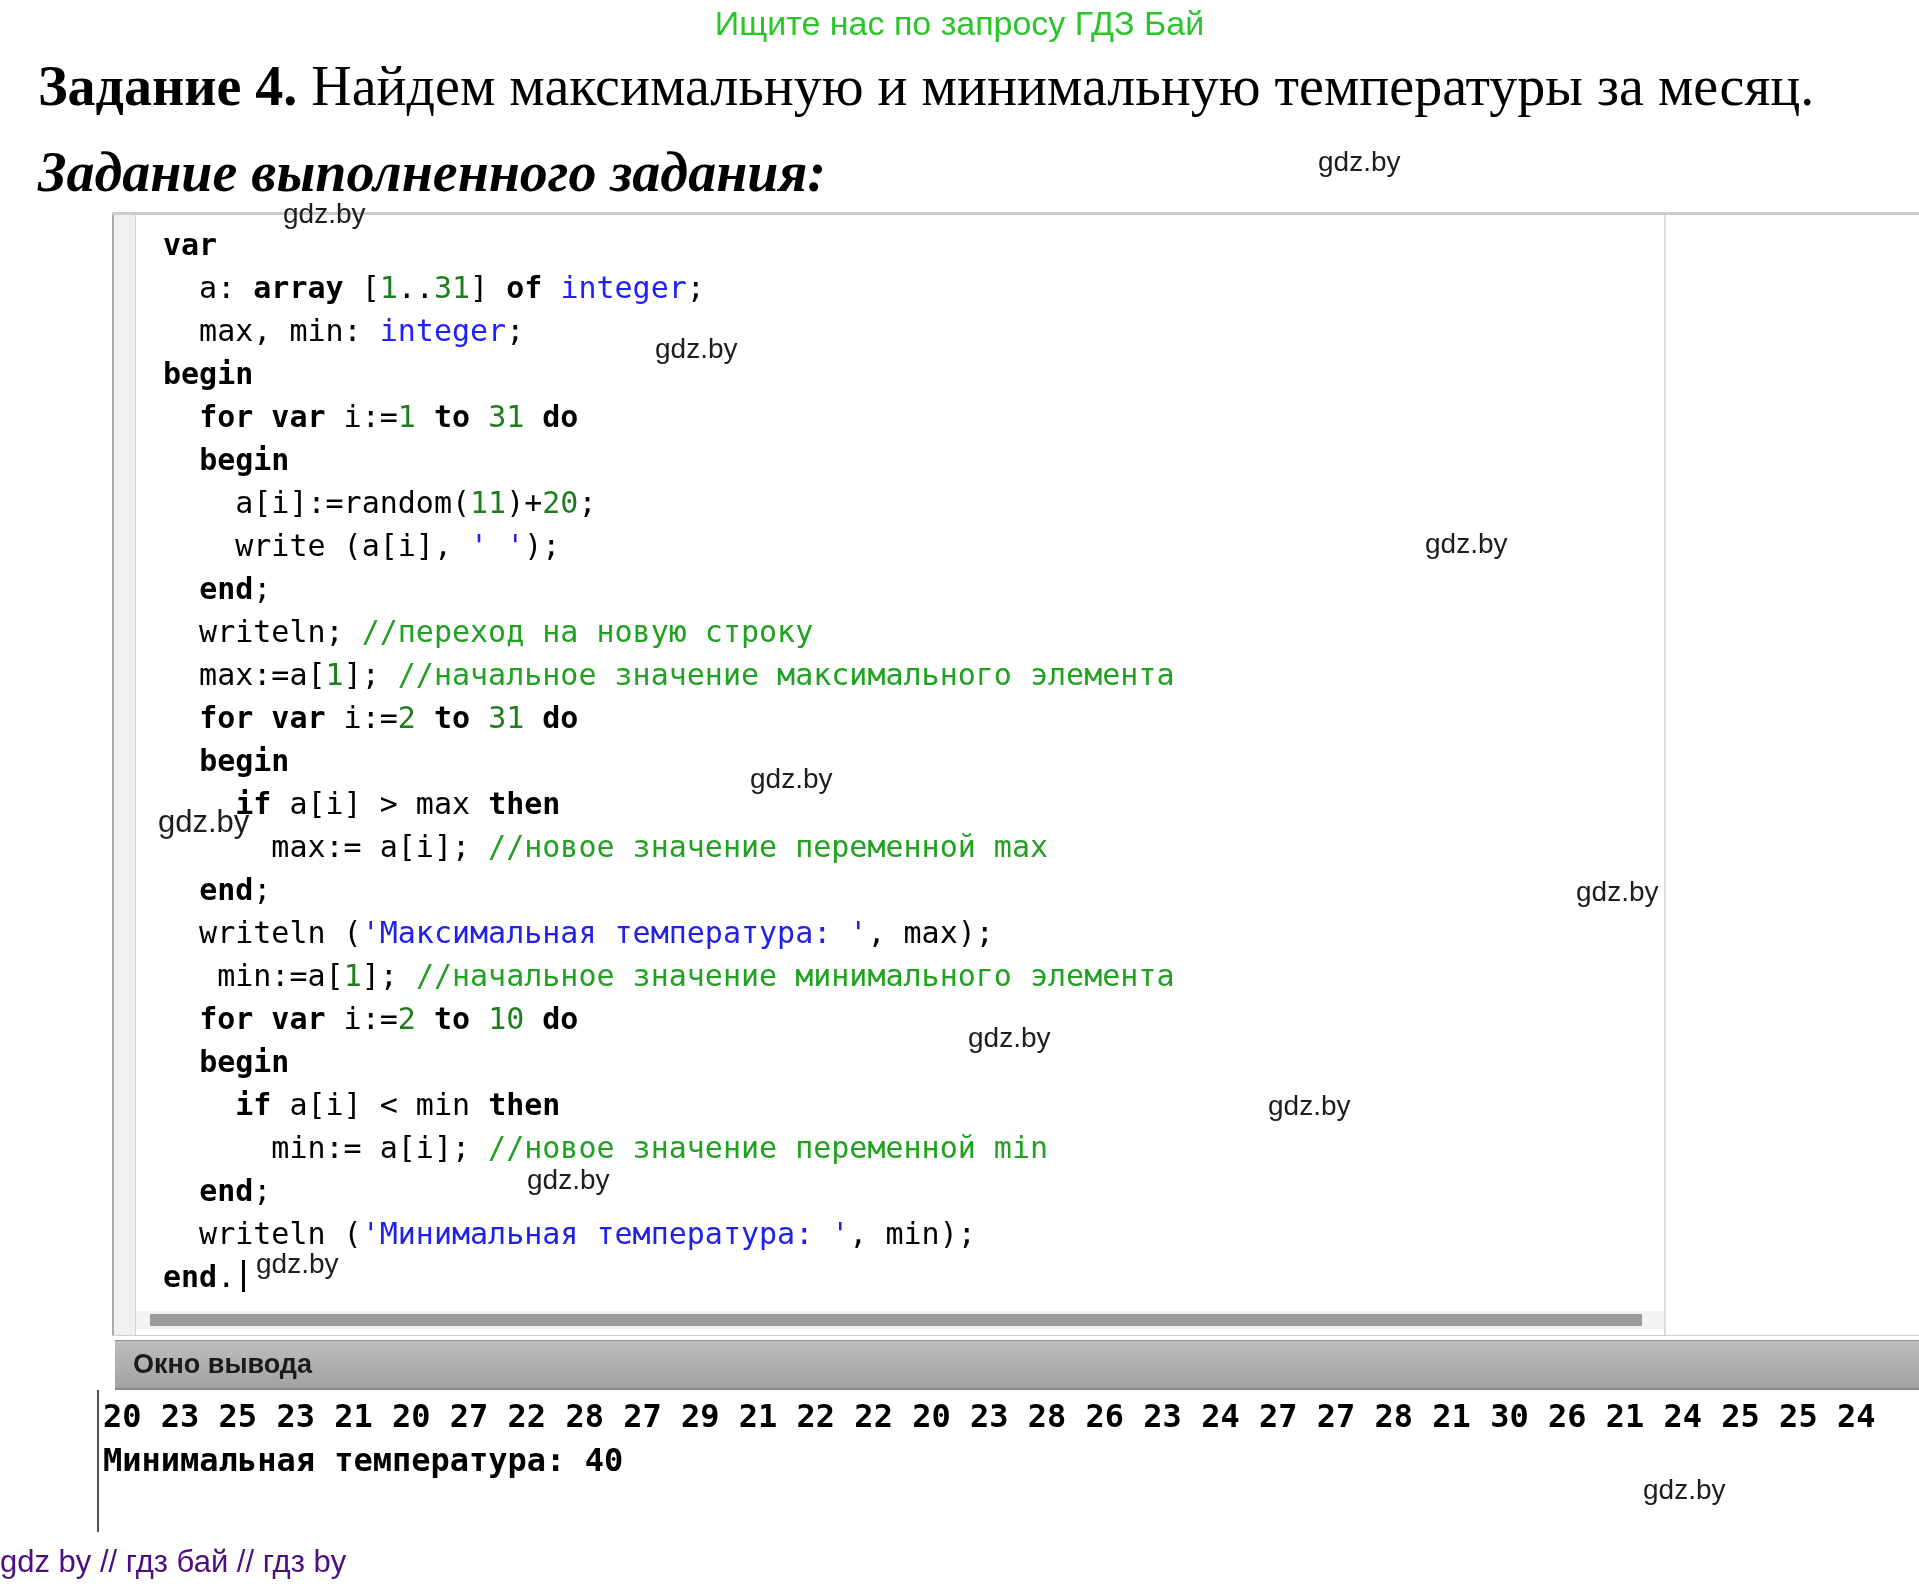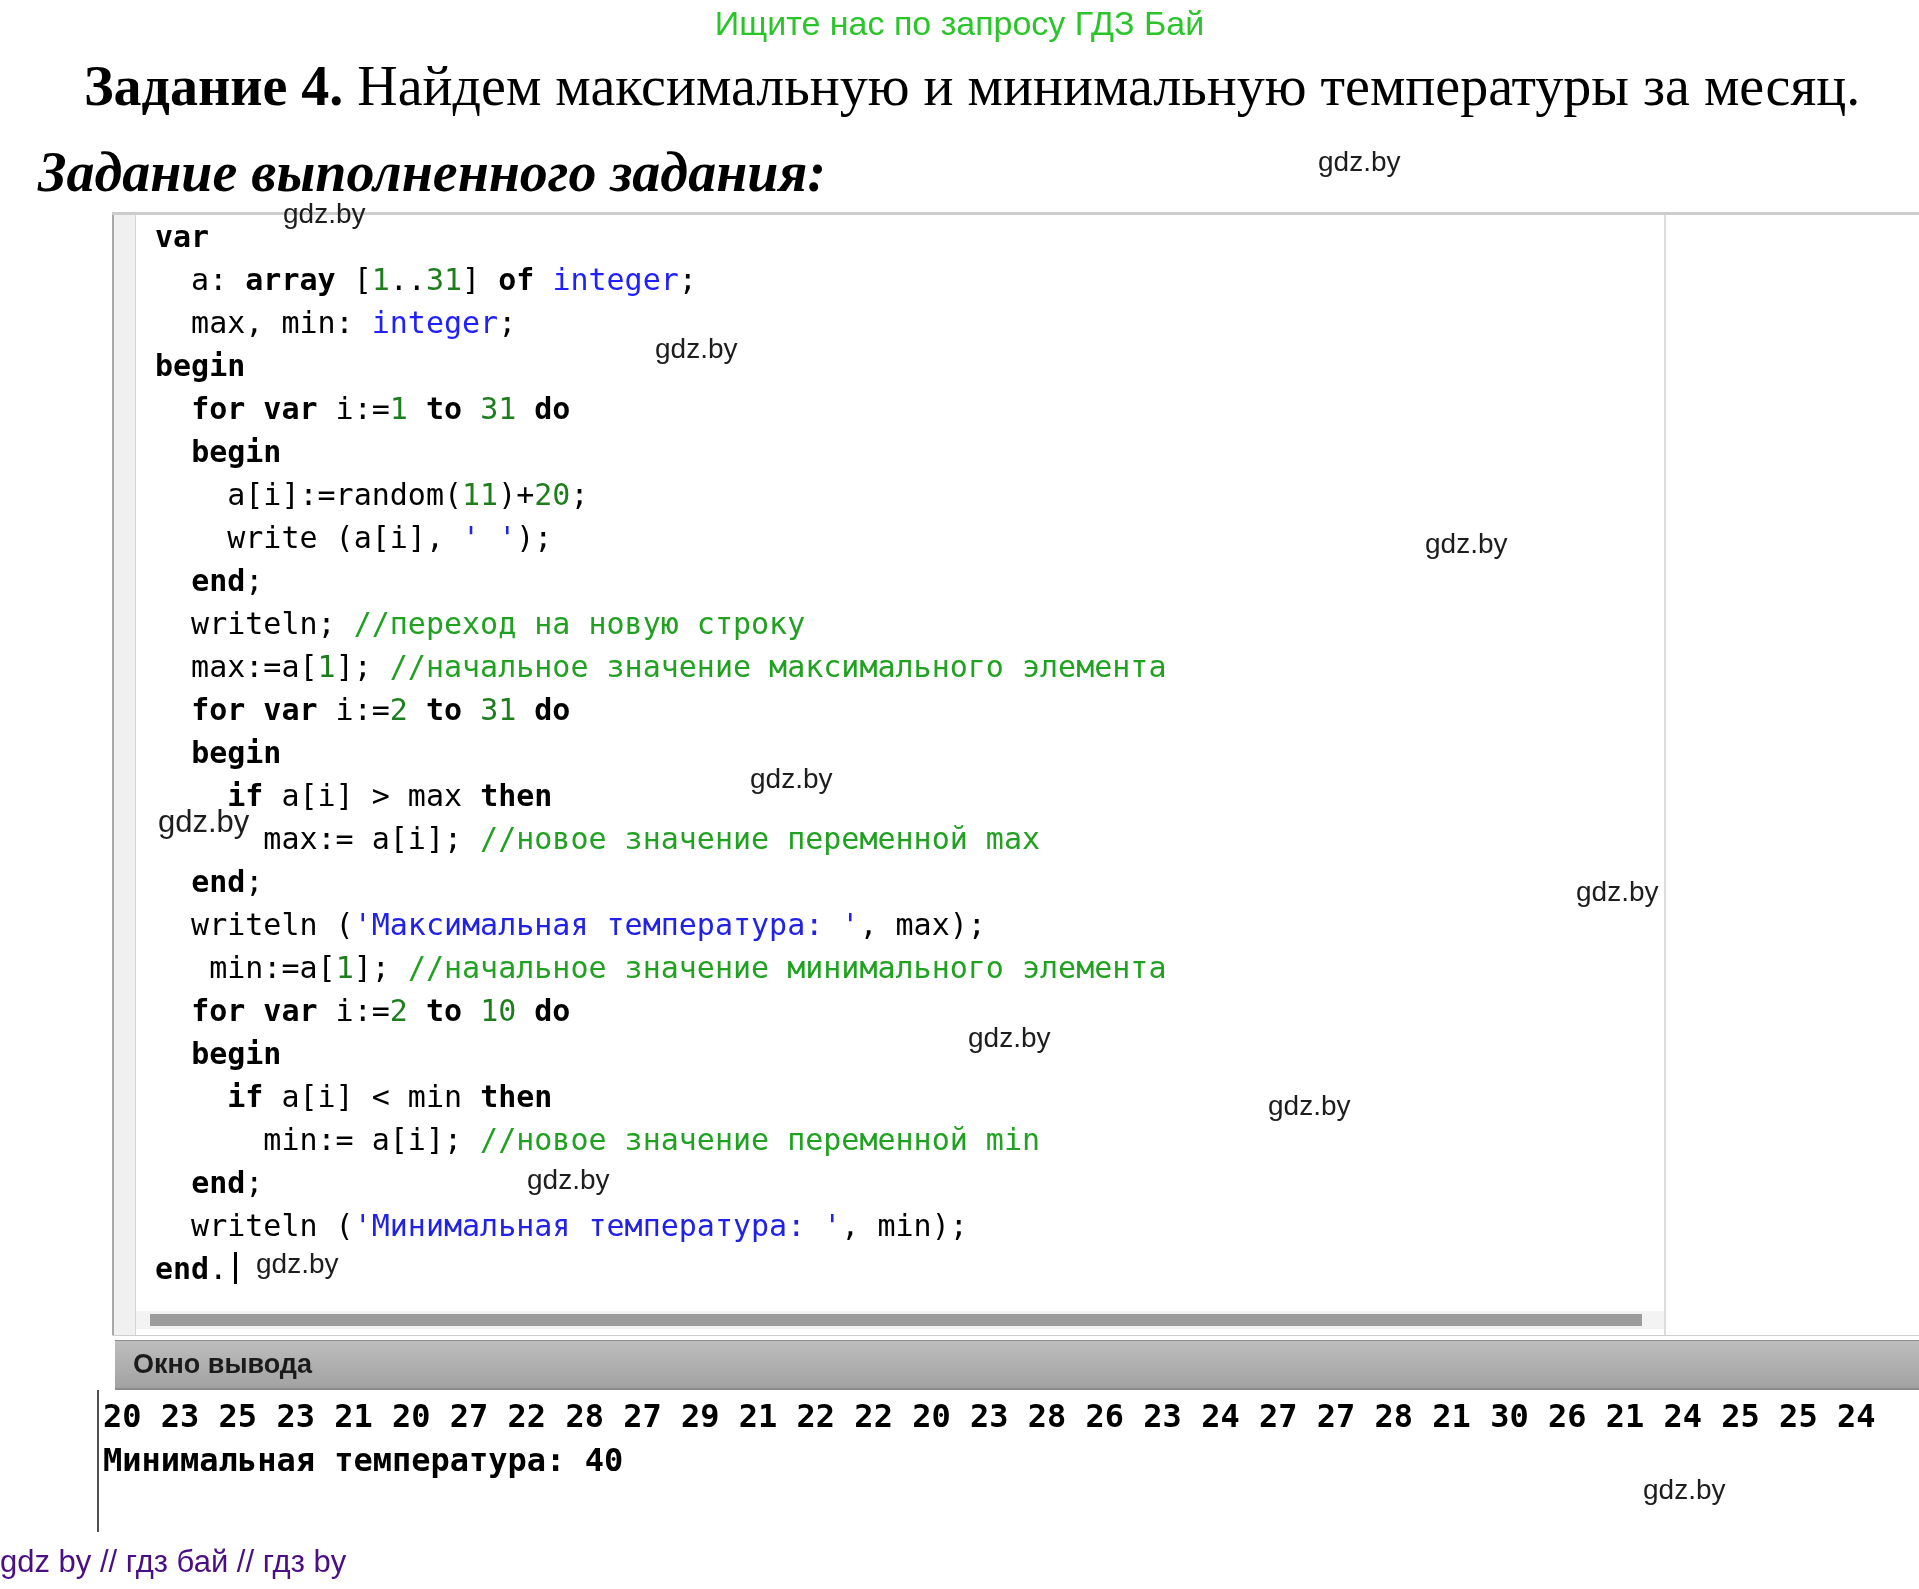--- a/index.html
+++ b/index.html
@@ -7,35 +7,35 @@
     --c-promo:#2bc42b; --c-footer:#4a0f82;
   }
   html,body{margin:0;padding:0;background:#fff;}
   .page{position:relative;width:1919px;height:1589px;background:#ffffff;overflow:hidden;
         font-family:"Liberation Sans",sans-serif;color:#000;}
 
   .promo{position:absolute;top:4px;left:0;width:100%;text-align:center;
          font-size:34px;color:var(--c-promo);}
 
   .heading{position:absolute;left:38px;top:54px;white-space:nowrap;
-           font-family:"Liberation Serif",serif;font-size:56px;color:#000;margin-left:46px;}
+           font-family:"Liberation Serif",serif;font-size:56px;color:#000;}
   .heading-bold{font-weight:bold;}
 
   .subheading{position:absolute;left:38px;top:140px;white-space:nowrap;
               font-family:"Liberation Serif",serif;font-size:56px;
               font-weight:bold;font-style:italic;}
 
   
   .editor{position:absolute;left:112px;top:212px;width:1807px;height:1124px;
           background:#fff;border-top:3px solid #cccccc;border-bottom:1px solid #cfcfcf;
           box-sizing:border-box;}
   .gutter{position:absolute;left:0;top:0;bottom:0;width:24px;background:#f0f0f0;
           border-left:2px solid #a8a8a8;border-right:1px solid #d4d4d4;box-sizing:border-box;}
   .divider{position:absolute;left:1552px;top:0;bottom:0;width:2px;background:#dcdcdc;}
-  .code{position:absolute;left:43px;top:0;margin:0;
+  .code{position:absolute;left:43px;top:0;margin:8px;
         font-family:"DejaVu Sans Mono",monospace;font-size:30px;line-height:43px;
         white-space:pre;color:#000;}
   .code-line{height:43px;}
   .tk-kw{font-weight:bold;}
   .tk-type{color:var(--c-type);}
   .tk-str{color:var(--c-string);}
   .tk-num{color:var(--c-number);}
   .tk-com{color:var(--c-comment);}
   .caret{display:inline-block;width:3px;height:32px;background:#000;
          vertical-align:-5px;margin-left:7px;}

